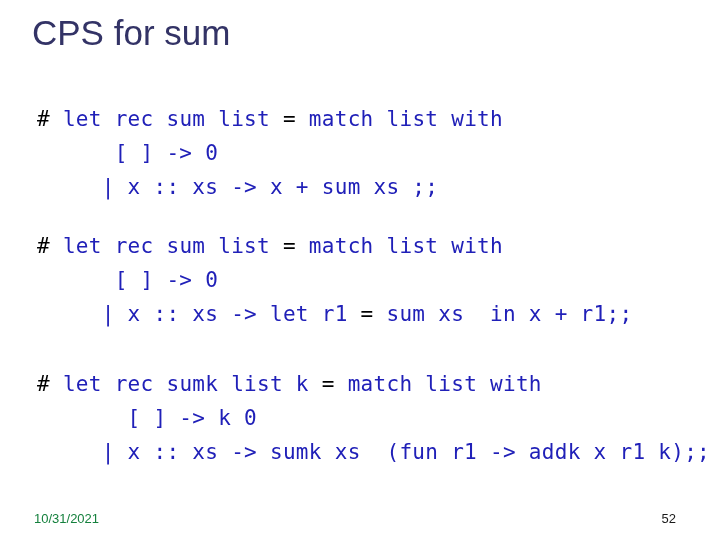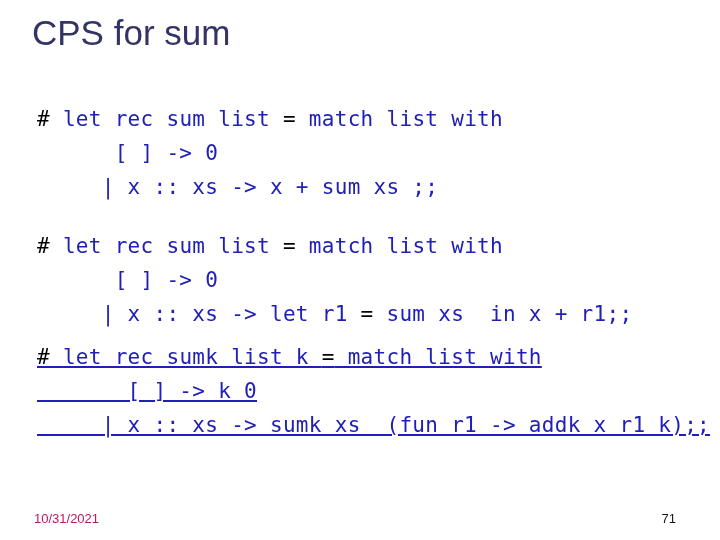--- a/index.html
+++ b/index.html
@@ -29,27 +29,27 @@
     margin: 4px;
     font-family: "DejaVu Sans Mono", monospace;
     font-size: 21px;
     line-height: 34px;
     letter-spacing: 0.3px;
     white-space: pre;
     color: #2020b8;
   }
   #block1 { top: 98px; }
   #block2 { top: 225px; }
-  #block3 { top: 336px; text-decoration: underline; }
+  #block3 { top: 363px; }
   .footer-date {
     position: absolute;
     left: 34px;
     top: 511px;
     font-size: 13px;
-    color: #be185d;
+    color: #15803d;
   }
   .footer-page {
     position: absolute;
     right: 44px;
     top: 511px;
     font-size: 13px;
     color: #1a1a1a;
   }
 </style>
 </head>
@@ -59,14 +59,14 @@
   <h1 class="title" style="color: rgb(51, 51, 102);">CPS for sum</h1>
 
   <pre class="code" id="block1"><div class="code-line"><span style="color: rgb(0, 0, 0);"># </span><span style="color: rgb(32, 32, 184);">let rec sum list </span><span style="color: rgb(0, 0, 0);">=</span><span style="color: rgb(32, 32, 184);"> match list with</span></div><div class="code-line"><span style="color: rgb(32, 32, 184);">      [ ] -&gt; 0</span></div><div class="code-line"><span style="color: rgb(32, 32, 184);">     | x :: xs -&gt; x + sum xs ;;</span></div></pre>
 
   <pre class="code" id="block2"><div class="code-line"><span style="color: rgb(0, 0, 0);"># </span><span style="color: rgb(32, 32, 184);">let rec sum list </span><span style="color: rgb(0, 0, 0);">=</span><span style="color: rgb(32, 32, 184);"> match list with</span></div><div class="code-line"><span style="color: rgb(32, 32, 184);">      [ ] -&gt; 0</span></div><div class="code-line"><span style="color: rgb(32, 32, 184);">     | x :: xs -&gt; let r1 </span><span style="color: rgb(0, 0, 0);">=</span><span style="color: rgb(32, 32, 184);"> sum xs  in x + r1;;</span></div></pre>
 
   <pre class="code" id="block3"><div class="code-line"><span style="color: rgb(0, 0, 0);"># </span><span style="color: rgb(32, 32, 184);">let rec sumk list k </span><span style="color: rgb(0, 0, 0);">=</span><span style="color: rgb(32, 32, 184);"> match list with</span></div><div class="code-line"><span style="color: rgb(32, 32, 184);">       [ ] -&gt; k 0</span></div><div class="code-line"><span style="color: rgb(32, 32, 184);">     | x :: xs -&gt; sumk xs  (fun r1 -&gt; addk x r1 k);;</span></div></pre>
 
   <div class="footer-date">10/31/2021</div>
 
-  <div class="footer-page">71</div>
+  <div class="footer-page">52</div>
 </div>
 
 </body></html>

